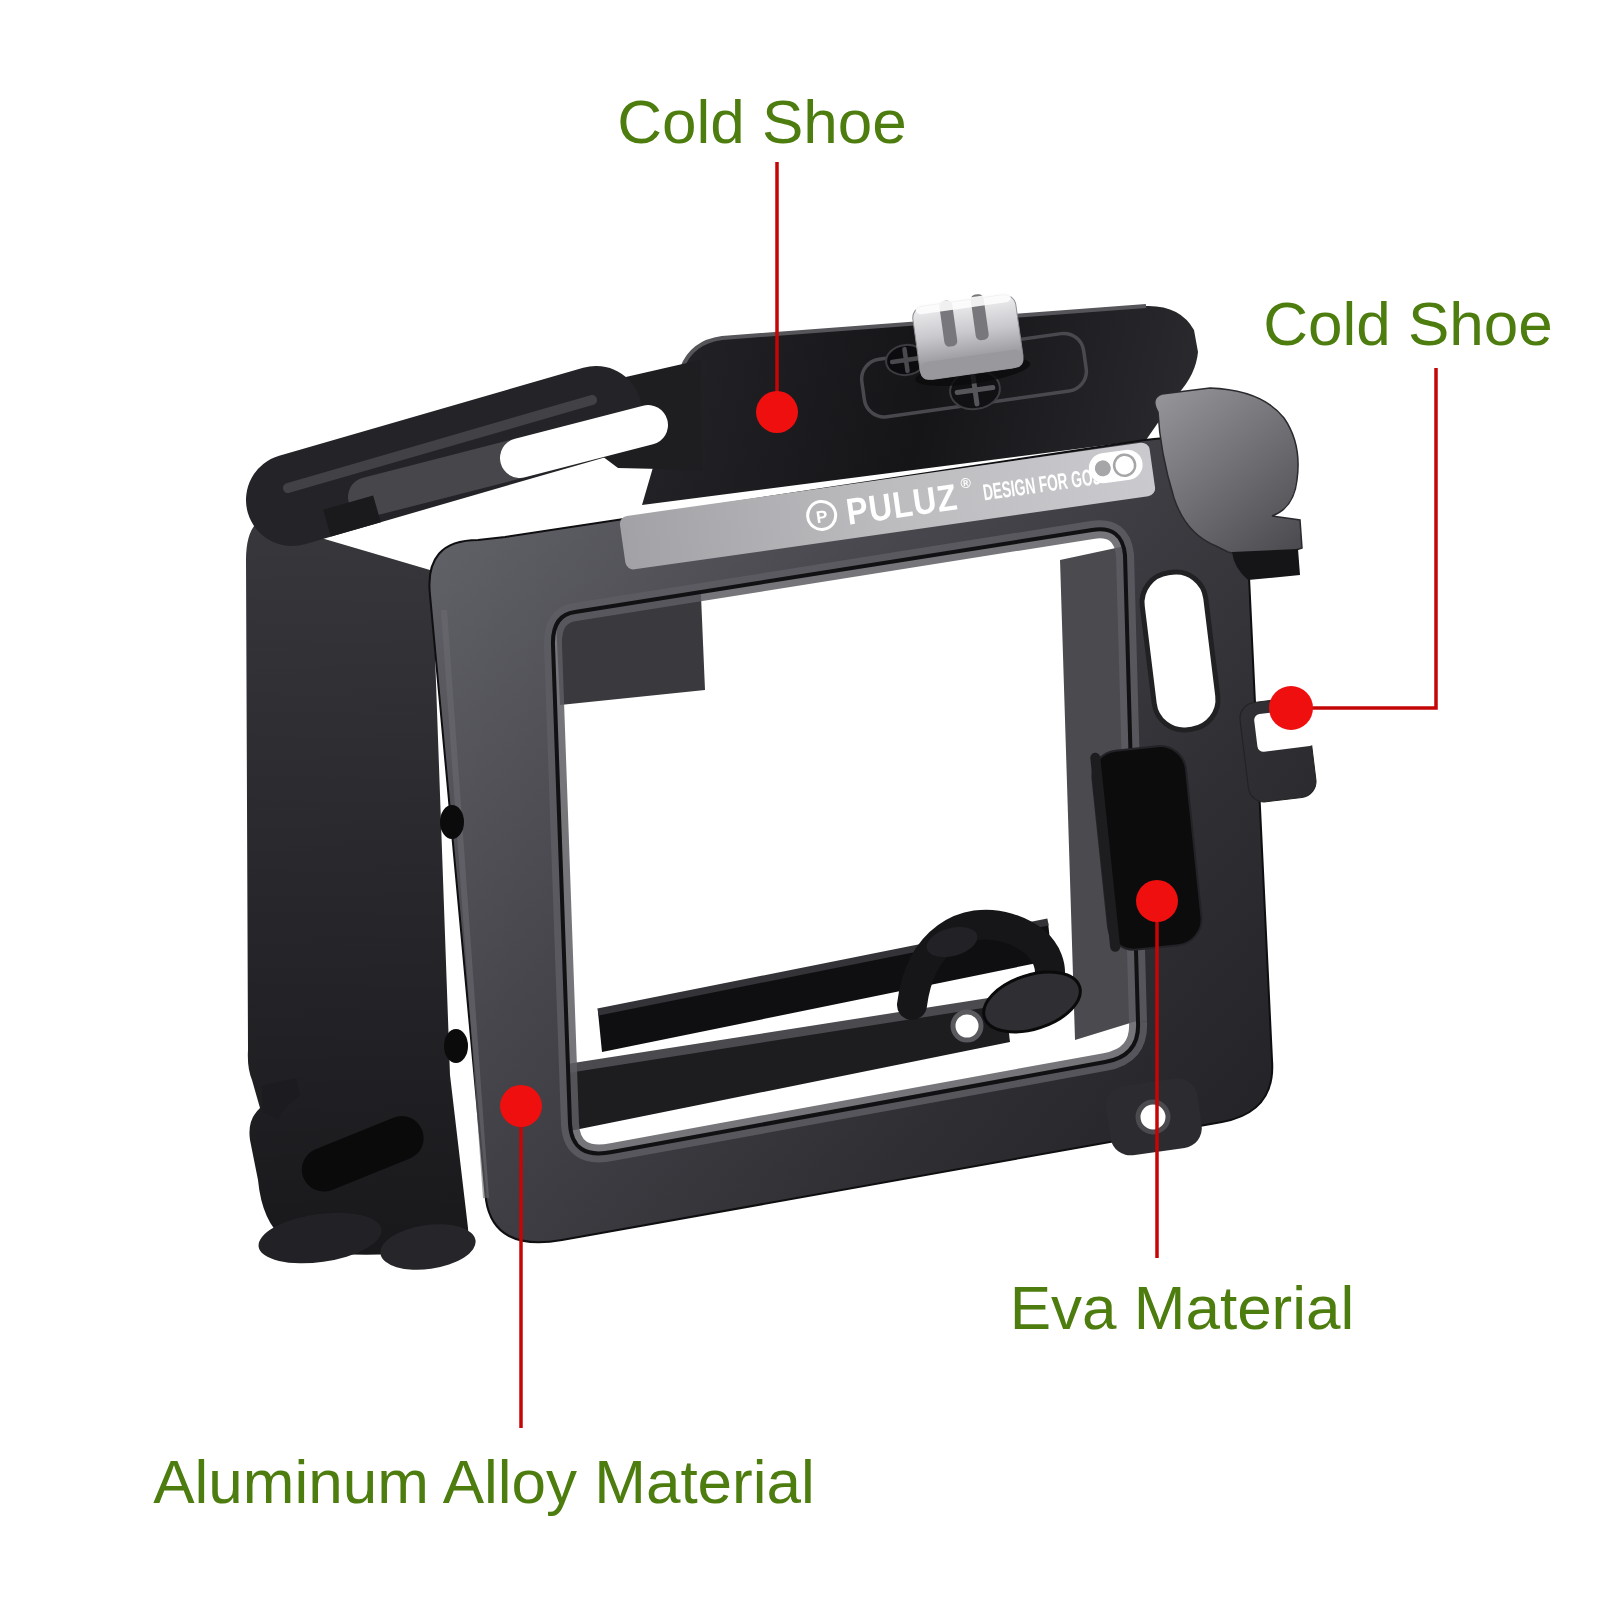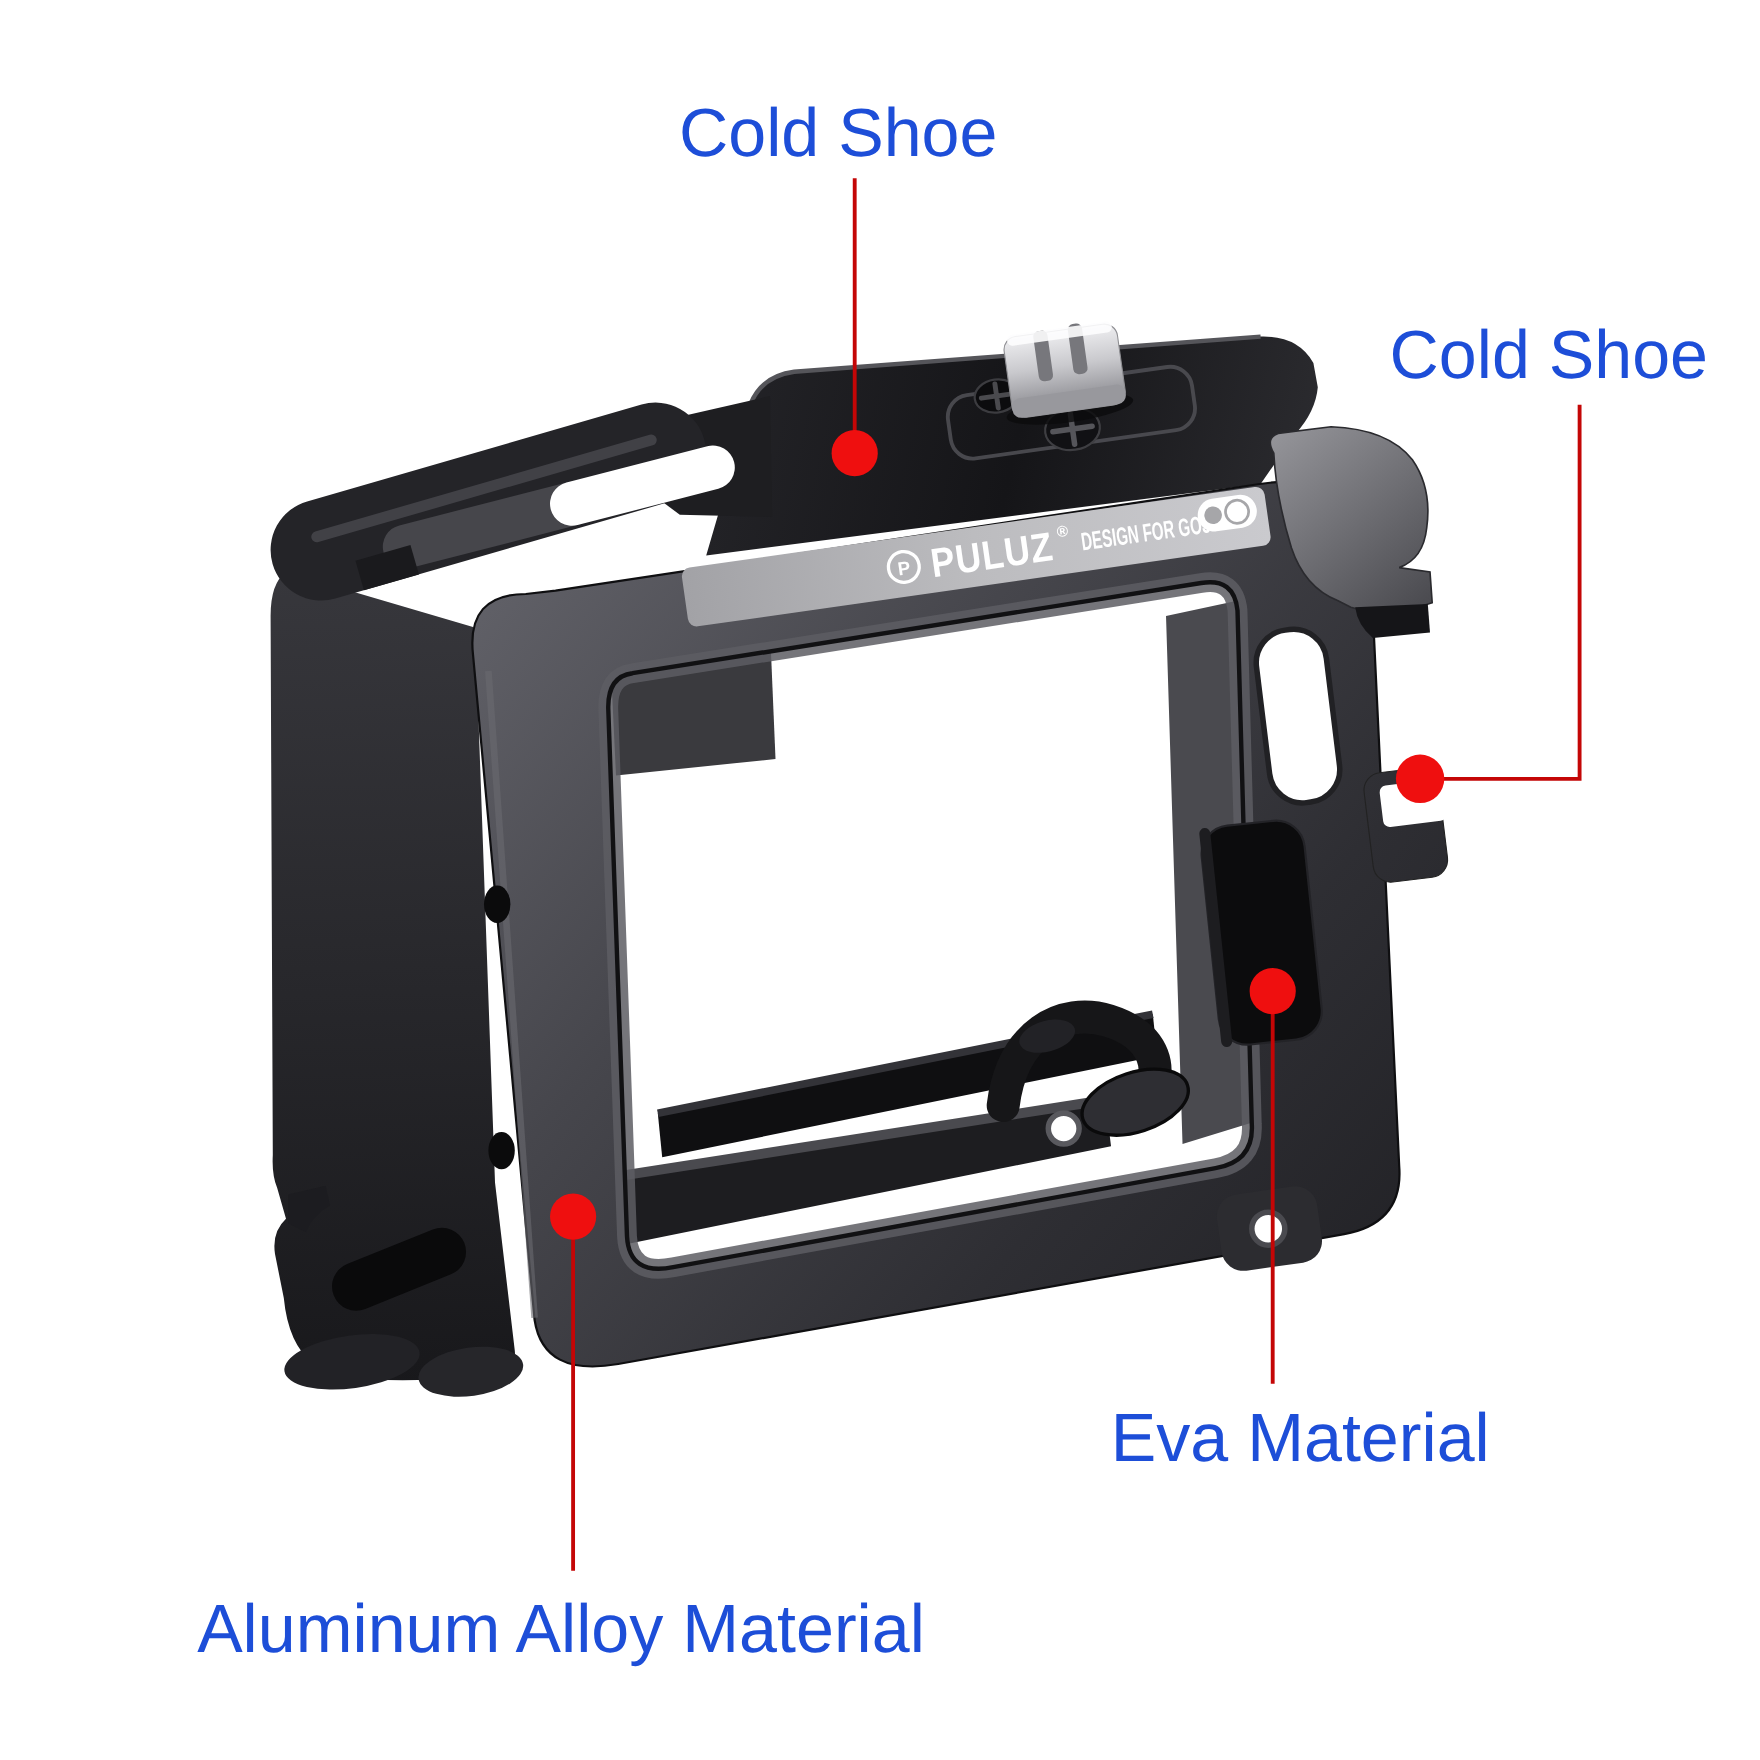--- a/index.html
+++ b/index.html
@@ -10,21 +10,21 @@
     background: #ffffff;
     overflow: hidden;
     font-family: "Liberation Sans", sans-serif;
   }
   .stage svg { position: absolute; left: 0; top: 0; }
   .callout-label {
     position: absolute;
     transform: translateX(-50%);
     font-size: 62px;
     line-height: 1.1;
-    color: #1d4ed8;
+    color: #4d7c0f;
     white-space: nowrap;
     letter-spacing: 0px;
   }
   .brand-svg-text { font-family: "Liberation Sans", sans-serif; font-weight: bold; fill: #ffffff; }
 </style>
 </head>
 <body>
 
 <div class="stage">
 
@@ -180,15 +180,15 @@
     <circle cx="777" cy="412" r="21"></circle>
     <circle cx="1291" cy="708" r="22"></circle>
     <circle cx="1157" cy="901" r="21"></circle>
     <circle cx="521" cy="1106" r="21"></circle>
   </g>
 </svg>
 
 <div class="callout-label" style="left:762px; top:88px;">Cold Shoe</div>
 <div class="callout-label" style="left:1408px; top:290px;">Cold Shoe</div>
 <div class="callout-label" style="left:1182px; top:1274px;text-align:right;">Eva Material</div>
-<div class="callout-label" style="left:510px; top:1448px;">Aluminum Alloy Material</div>
+<div class="callout-label" style="left:484px; top:1448px;">Aluminum Alloy Material</div>
 
 </div>
 
 </body></html>

